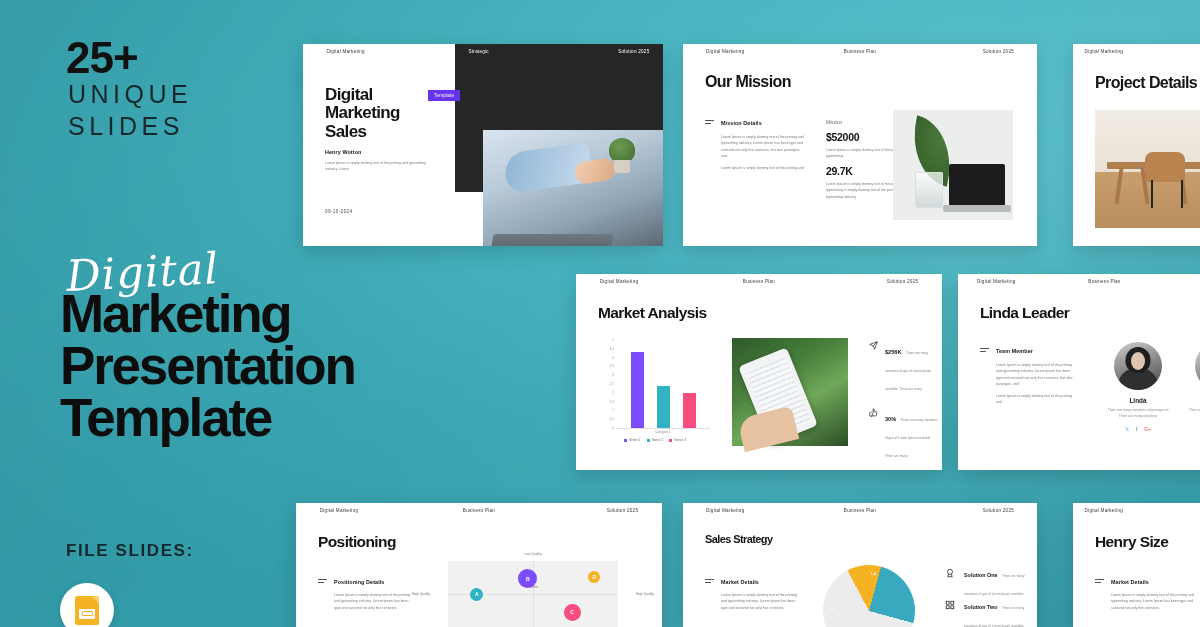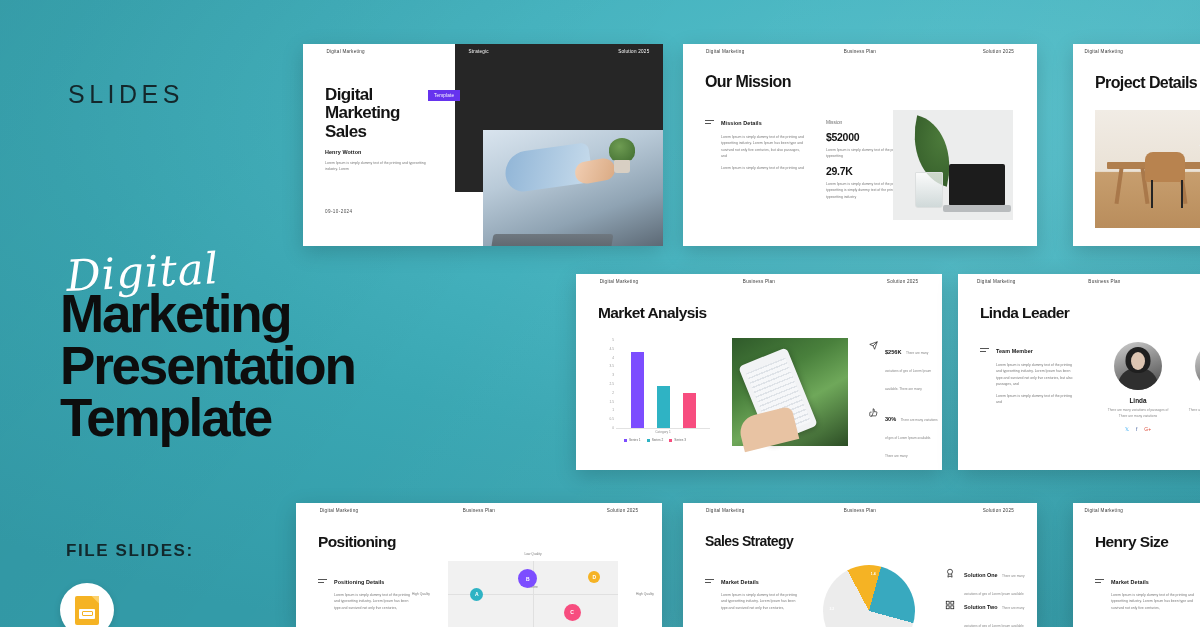--- a/index.html
+++ b/index.html
@@ -270,21 +270,21 @@
   .mlab.leftL{left:-36px;top:50%;transform:translateY(-50%);}
   .mlab.rightL{right:-36px;top:50%;transform:translateY(-50%);}
   .mlab.mid{left:50%;transform:translateX(-50%);top:calc(50% - 9px);}
   .bub{
     position:absolute;border-radius:50%;display:flex;align-items:center;justify-content:center;
     color:#fff;font-weight:bold;font-size:5px;
   }
 
   
   #slide7{left:683px;top:503px;width:354px;height:124px;}
-  #slide7 .t1{left:22px;top:30px;font-size:14px;}
+  #slide7 .t1{left:22px;top:30px;font-size:11px;}
   #slide7 .colA{position:absolute;left:22px;top:76px;width:96px;}
   #slide7 .colA .hh{display:flex;gap:7px;align-items:flex-start;margin-bottom:7px;}
   #slide7 .colA .lorem{padding-left:16px;}
   .pie{
     position:absolute;left:140px;top:62px;width:92px;height:92px;border-radius:50%;
     background:conic-gradient(from -28deg,#f5b324 0 12%,#38a9bf 12% 37%,#ececec 37% 100%);
   }
   .pie .pl{position:absolute;font-size:3.4px;color:#fff;font-weight:bold;}
   .pie .pl.a{left:52%;top:8%;}
   .pie .pl.b{left:7%;top:46%;}
@@ -301,21 +301,23 @@
   #slide8 .colA{position:absolute;left:22px;top:76px;width:104px;}
   #slide8 .colA .hh{display:flex;gap:7px;align-items:flex-start;margin-bottom:7px;}
   #slide8 .colA .lorem{padding-left:16px;}
 </style>
 </head>
 <body>
 
 <div id="stage">
 
   <div class="promo">
+    <div class="count">25+</div>
     <div class="uniq">
+      <div>UNIQUE</div>
       <div>SLIDES</div>
     </div>
 
     <div class="script">Digital</div>
 
     <div class="bigtitle">
       <div>Marketing</div>
       <div>Presentation</div>
       <div>Template</div>
     </div>

